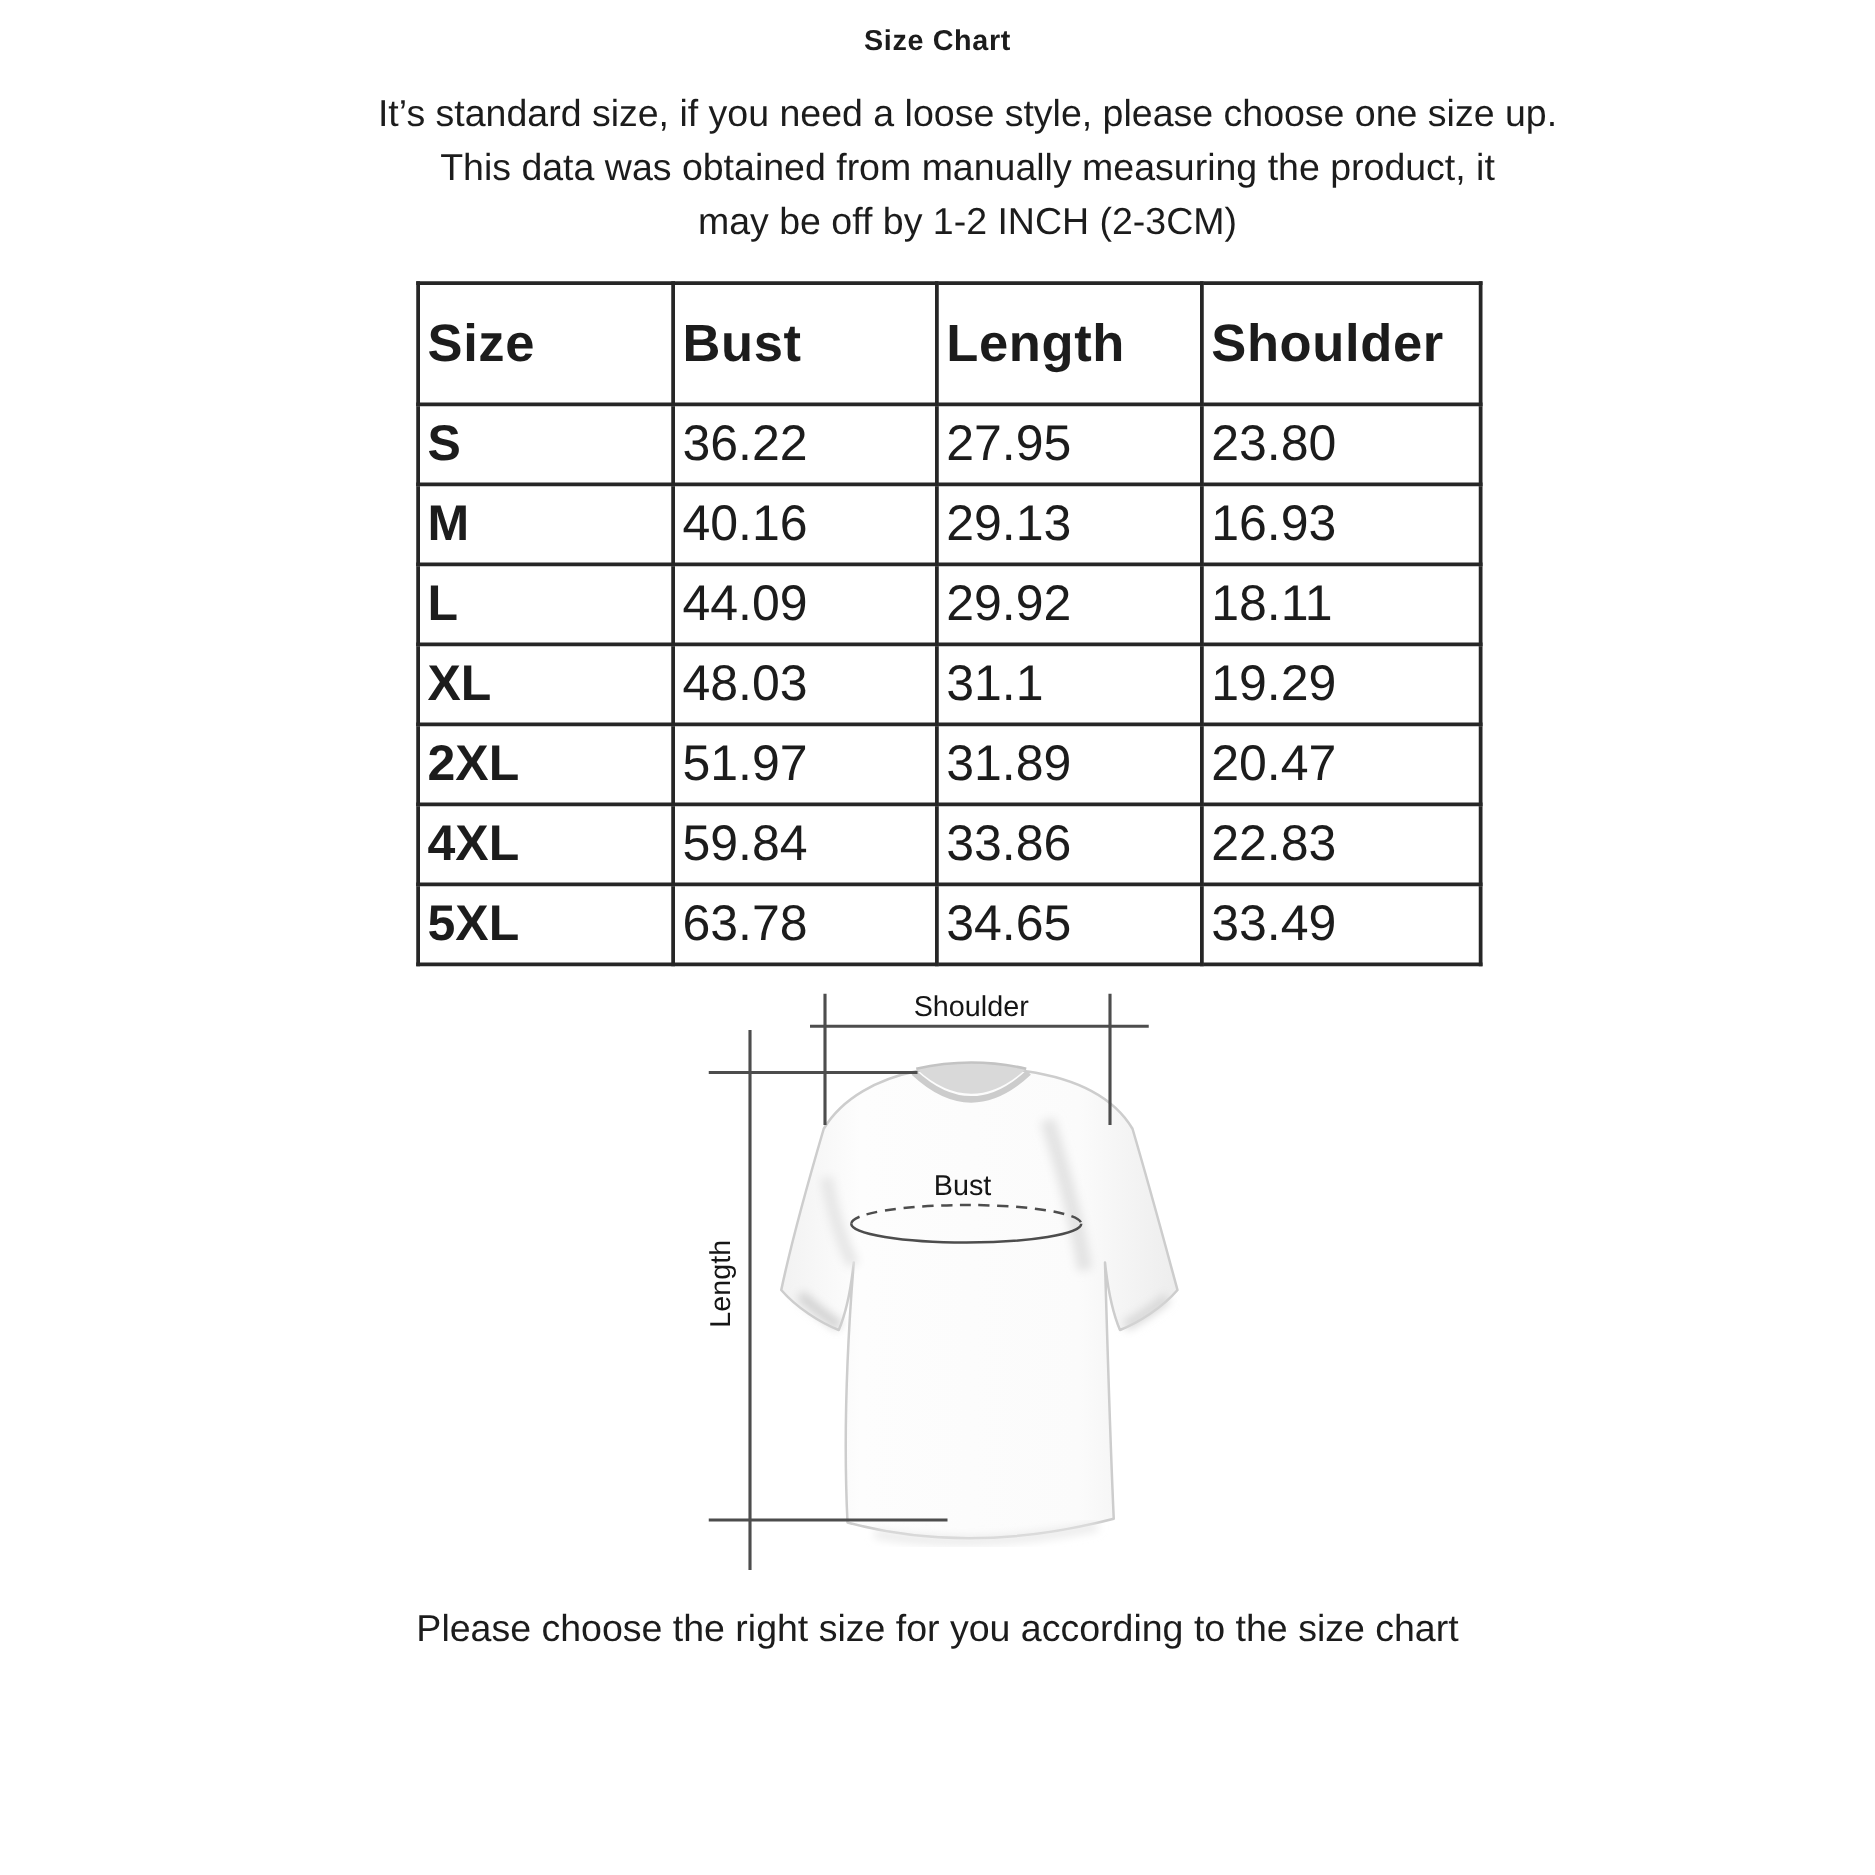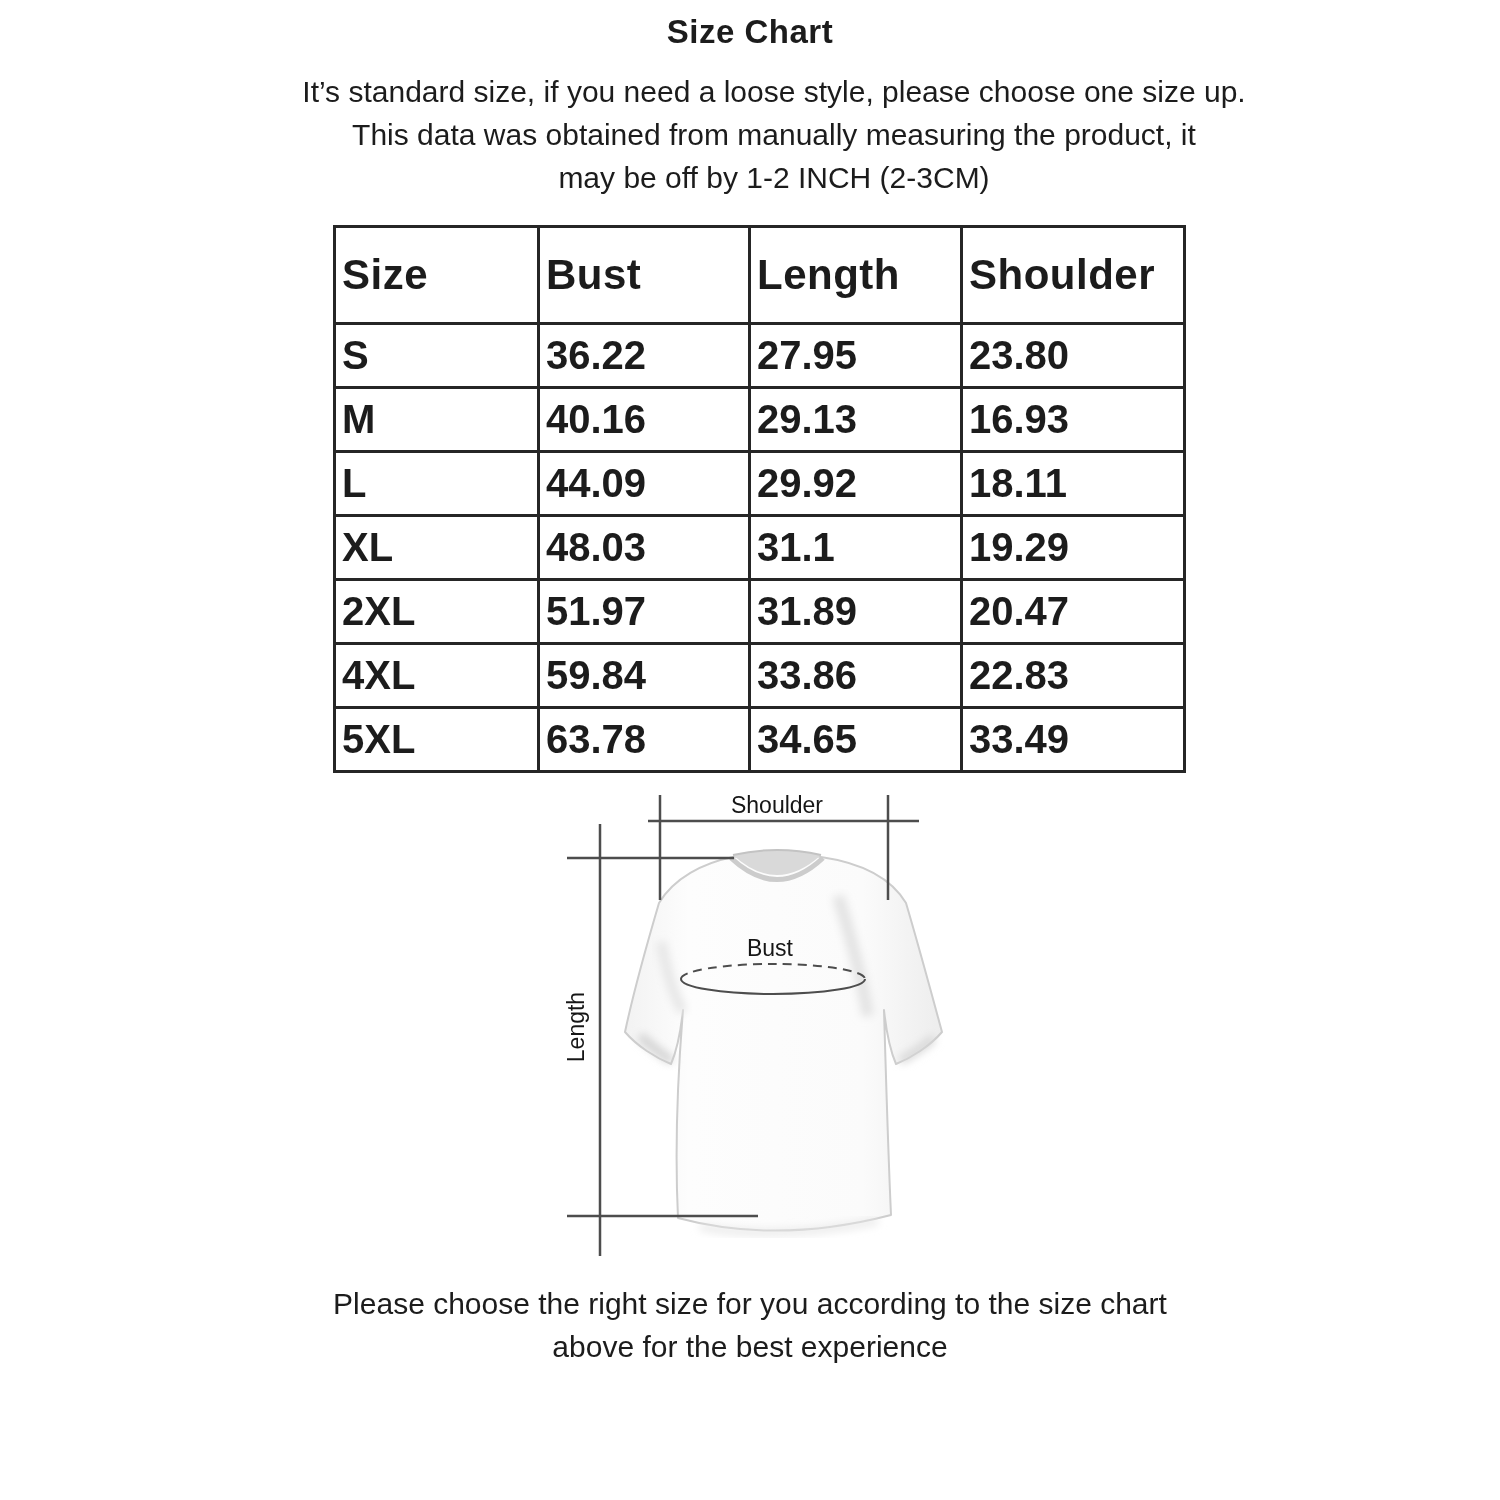--- a/index.html
+++ b/index.html
@@ -10,21 +10,21 @@
   body {
     width: 1500px;
     height: 1500px;
     overflow: hidden;
     position: relative;
     font-family: "Liberation Sans", sans-serif;
     color: #1c1c1c;
   }
   .title {
     margin: 12px 0 0 0;
-    font-size: 33px;
+    font-size: 23px;
     line-height: 40px;
     font-weight: 700;
     text-align: center;
     letter-spacing: 0.5px;
   }
   .desc {
     margin-top: 18px;
     font-size: 30px;
     line-height: 43px;
     text-align: center;
@@ -57,21 +57,21 @@
   }
   table.size-table th {
     height: 94px;
     font-size: 42px;
     font-weight: 700;
     letter-spacing: 0.5px;
   }
   table.size-table td {
     height: 61px;
     font-size: 40px;
-    font-weight: 700;
+    font-weight: 400;
   }
   table.size-table td:first-child {
     font-weight: 700;
   }
   .diagram {
     position: relative;
     width: 460px;
     height: 503px;
     margin: 6px auto 0 auto;
     transform: translateX(20px);
@@ -216,16 +216,15 @@
       </g>
 
       <text class="measure-label" x="777" y="929" text-anchor="middle">Shoulder</text>
       <text class="measure-label" x="770" y="1072" text-anchor="middle">Bust</text>
       <text class="measure-label" text-anchor="middle" x="584" y="1143" transform="rotate(-90 584 1143)">Length</text>
     </svg>
   </div>
 
   <div class="footer">
     <div>Please choose the right size for you according to the size chart</div>
-    <div>above for the best experience</div>
   </div>
 
 </div>
 
 </body></html>

